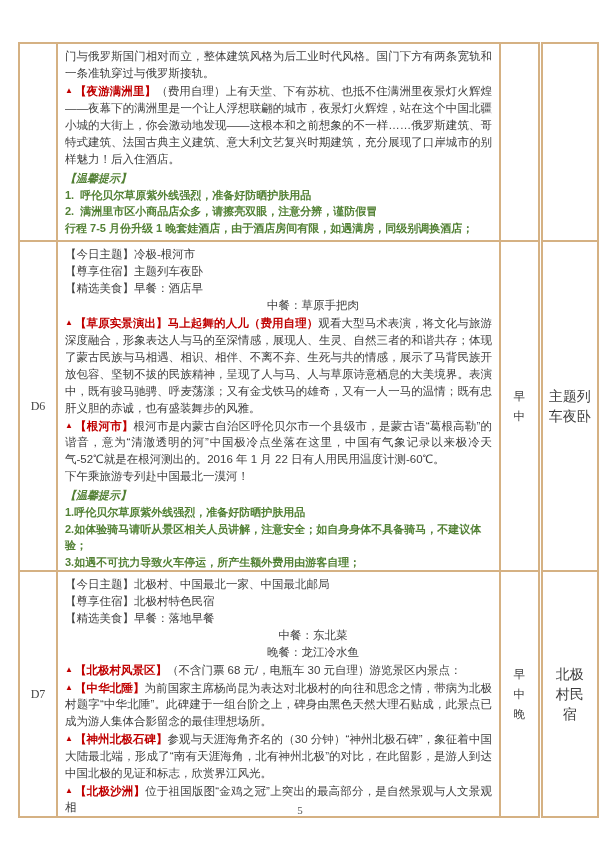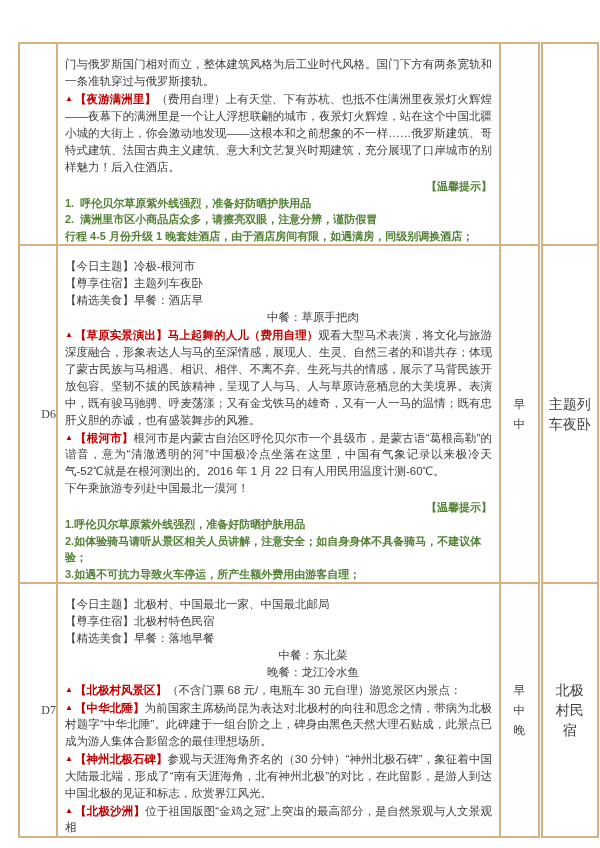--- a/index.html
+++ b/index.html
@@ -20,25 +20,25 @@
   td {
     border: 2px solid #d5b183;
     vertical-align: top;
     padding: 0;
     overflow: hidden;
   }
   tr.r0 { height: 198px; }
   tr.r1 { height: 318px; }
   tr.r2 { height: 239px; }
   .cell-day {
-    text-align: right; vertical-align: middle;
+    text-align: center; vertical-align: middle;
     font-family: "Liberation Serif", serif;
     font-size: 12px; color: #444444;
   }
-  .cell-content { padding: 12px 7px 0 7px; }
+  .cell-content { padding: 4px 7px 0 7px; }
   .cell-meals {
     text-align: center; vertical-align: middle;
     font-size: 11.5px; line-height: 20px;
     white-space: pre-line; color: #3e3e3e;
   }
   .cell-accom {
     border-left: 5px double #d5b183;
     text-align: center; vertical-align: middle;
     font-size: 14px; line-height: 20px;
     white-space: pre-line; color: #3e3e3e;
@@ -47,21 +47,22 @@
     margin: 0;
     font-size: 11.5px;
     line-height: 17px;
     text-align: justify;
     color: #3e3e3e;
   }
   .para.meal-indent { padding-left: 69px; text-align: center; }
   .para.tip-header {
     color: #538135; font-weight: bold;
     font-size: 11px; line-height: 17px; margin-top: 2px;
-    text-align: right;
+    text-align: left;
+    font-style: italic;
   }
   .para.tip-item, .para.tip-note {
     color: #538135; font-weight: bold;
     font-size: 11px; line-height: 16.5px;
     text-align: left;
   }
   .seg-normal {}
   .seg-red { color: #c00000; font-weight: bold; }
   .seg-tri {
     color: #c00000; font-size: 8px;
@@ -86,21 +87,21 @@
   </colgroup>
   <tbody id="table-body">
       <tr class="r0">
         <td class="cell-day"></td>
         <td class="cell-content">
           <p class="para body"><span class="seg-normal">门与俄罗斯国门相对而立，整体建筑风格为后工业时代风格。国门下方有两条宽轨和一条准轨穿过与俄罗斯接轨。</span></p>
           <p class="para body"><span class="seg-tri">▲</span><span class="seg-red">【夜游满洲里】</span><span class="seg-normal">（费用自理）上有天堂、下有苏杭、也抵不住满洲里夜景灯火辉煌——夜幕下的满洲里是一个让人浮想联翩的城市，夜景灯火辉煌，站在这个中国北疆小城的大街上，你会激动地发现——这根本和之前想象的不一样……俄罗斯建筑、哥特式建筑、法国古典主义建筑、意大利文艺复兴时期建筑，充分展现了口岸城市的别样魅力！后入住酒店。</span></p>
           <p class="para tip-header"><span class="seg-normal">【温馨提示】</span></p>
           <p class="para tip-item"><span class="seg-normal">1.&nbsp;&nbsp;呼伦贝尔草原紫外线强烈，准备好防晒护肤用品</span></p>
           <p class="para tip-item"><span class="seg-normal">2.&nbsp;&nbsp;满洲里市区小商品店众多，请擦亮双眼，注意分辨，谨防假冒</span></p>
-          <p class="para tip-note"><span class="seg-normal">行程 4-5 月份升级 1 晚套娃酒店，由于酒店房间有限，如遇满房，同级别调换酒店；</span></p>
+          <p class="para tip-note"><span class="seg-normal">行程 7-5 月份升级 1 晚套娃酒店，由于酒店房间有限，如遇满房，同级别调换酒店；</span></p>
         </td>
         <td class="cell-meals"></td>
         <td class="cell-accom"></td>
       </tr>
       <tr class="r1">
         <td class="cell-day">D6</td>
         <td class="cell-content">
           <p class="para body"><span class="seg-normal">【今日主题】冷极-根河市</span></p>
           <p class="para body"><span class="seg-normal">【尊享住宿】主题列车夜卧</span></p>
           <p class="para body"><span class="seg-normal">【精选美食】早餐：酒店早</span></p>

